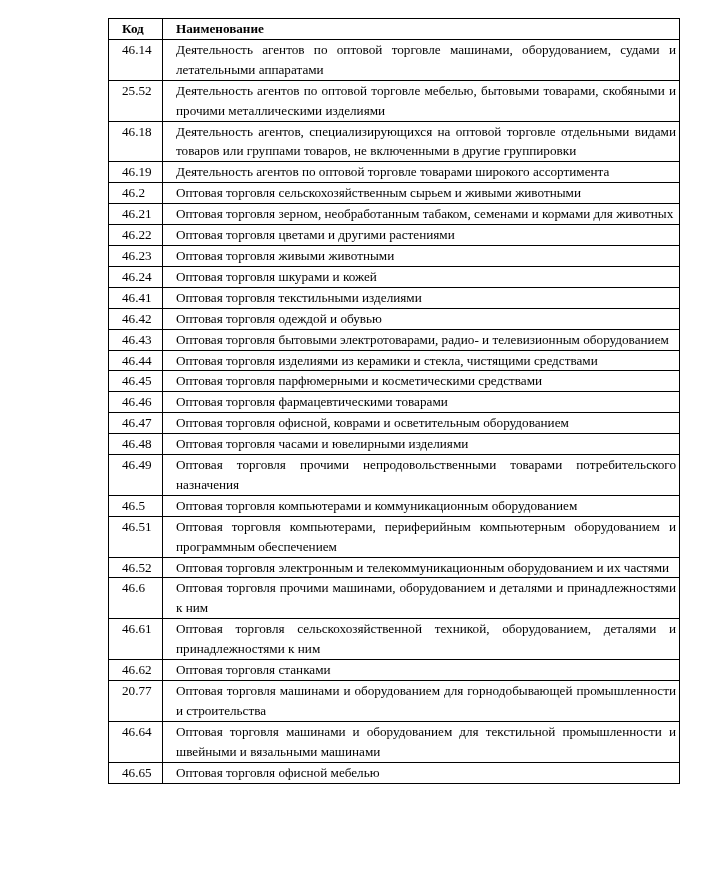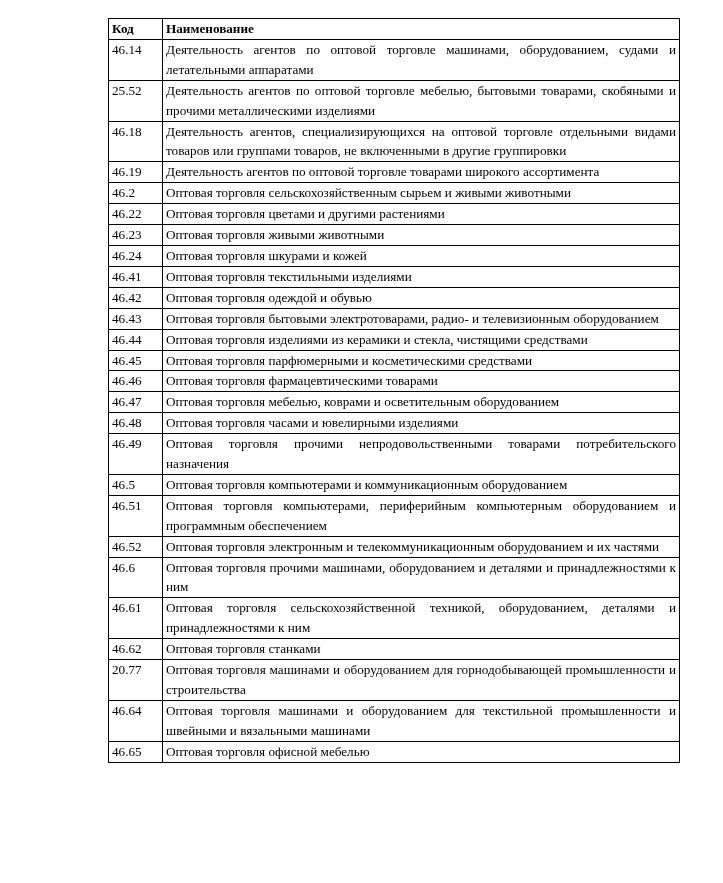--- a/index.html
+++ b/index.html
@@ -10,21 +10,21 @@
       top: 18px;
       width: 572px;
       border-collapse: collapse;
       font-family: "Liberation Serif", "DejaVu Serif", serif;
       font-size: 13.2px;
       color: #000;
       table-layout: fixed;
     }
     .doc-table td, .doc-table th {
       border: 1px solid #000;
-      padding: 0 3px 0 3px;
+      padding: 0 3px 0 13px;
       vertical-align: top;
       line-height: 19.9px;
     }
     .doc-table th { font-weight: bold; height: 19px; }
     .col-code { width: 54px; }
     .th-code { text-align: left; }
     .th-name { text-align: left; }
     .name-cell { text-align: justify; font-family: Liberation Serif, serif; }
   </style>
 </head>
@@ -56,20 +56,24 @@
       </tr>
       <tr>
         <td>46.19</td>
         <td class="name-cell">Деятельность агентов по оптовой торговле товарами широкого ассортимента</td>
       </tr>
       <tr>
         <td>46.2</td>
         <td class="name-cell">Оптовая торговля сельскохозяйственным сырьем и живыми животными</td>
       </tr>
       <tr>
+        <td>46.21</td>
+        <td class="name-cell">Оптовая торговля зерном, необработанным табаком, семенами и кормами для животных</td>
+      </tr>
+      <tr>
         <td>46.22</td>
         <td class="name-cell">Оптовая торговля цветами и другими растениями</td>
       </tr>
       <tr>
         <td>46.23</td>
         <td class="name-cell">Оптовая торговля живыми животными</td>
       </tr>
       <tr>
         <td>46.24</td>
         <td class="name-cell">Оптовая торговля шкурами и кожей</td>
@@ -93,21 +97,21 @@
       <tr>
         <td>46.45</td>
         <td class="name-cell">Оптовая торговля парфюмерными и косметическими средствами</td>
       </tr>
       <tr>
         <td>46.46</td>
         <td class="name-cell">Оптовая торговля фармацевтическими товарами</td>
       </tr>
       <tr>
         <td>46.47</td>
-        <td class="name-cell">Оптовая торговля мебелью, коврами и осветительным оборудованием</td>
+        <td class="name-cell">Оптовая торговля офисной, коврами и осветительным оборудованием</td>
       </tr>
       <tr>
         <td>46.48</td>
         <td class="name-cell">Оптовая торговля часами и ювелирными изделиями</td>
       </tr>
       <tr>
         <td>46.49</td>
         <td class="name-cell">Оптовая торговля прочими непродовольственными товарами потребительского назначения</td>
       </tr>
       <tr>

